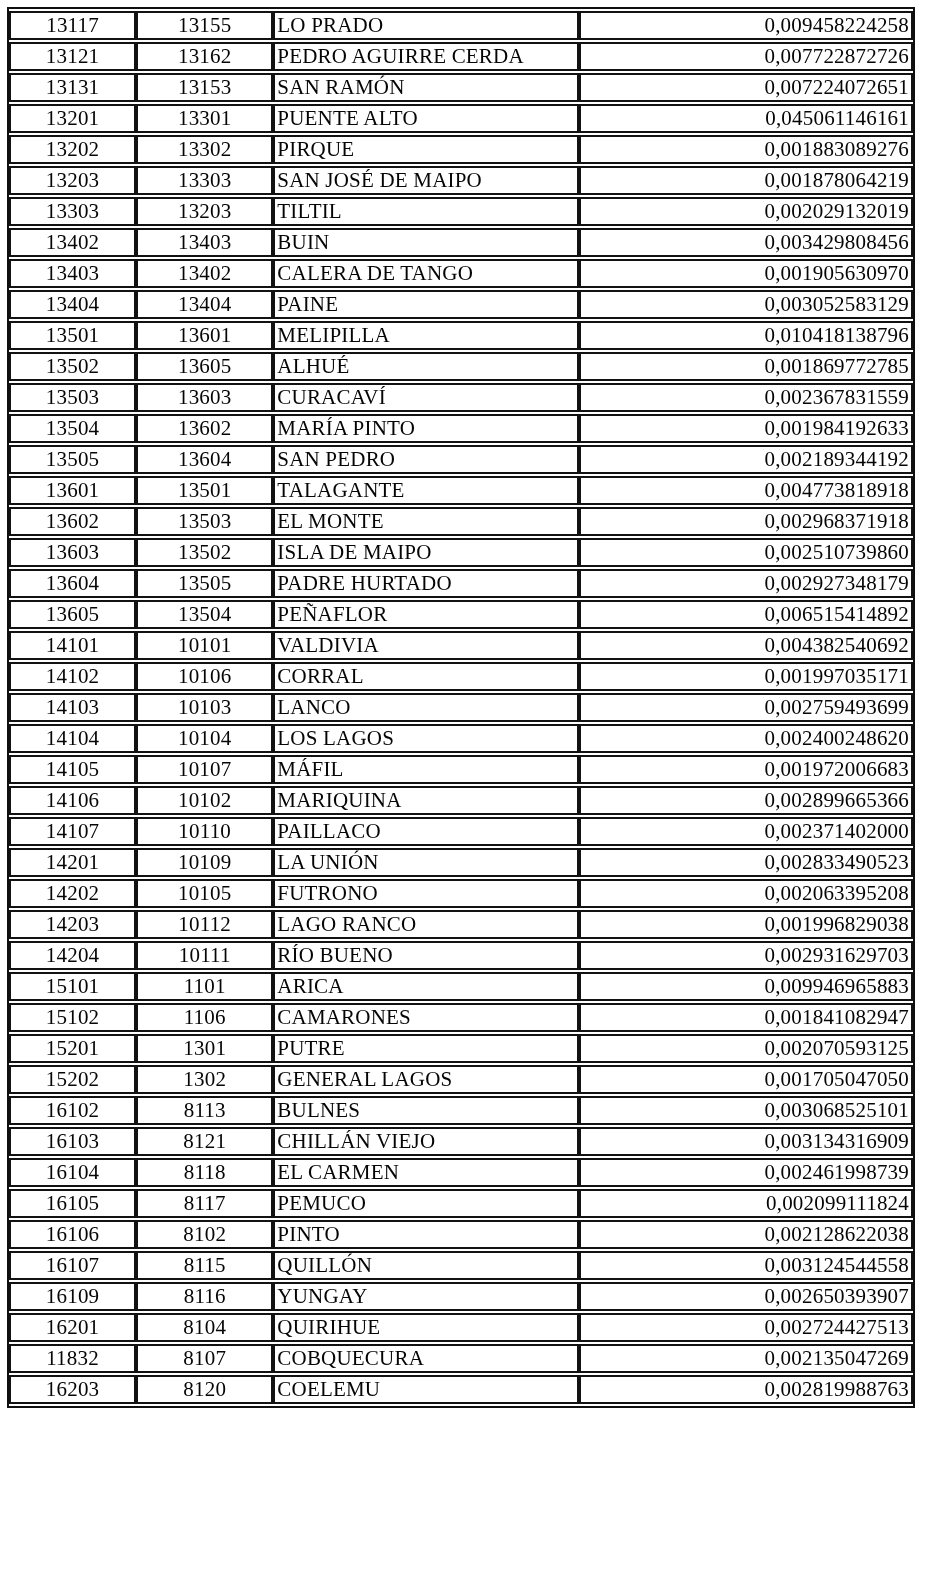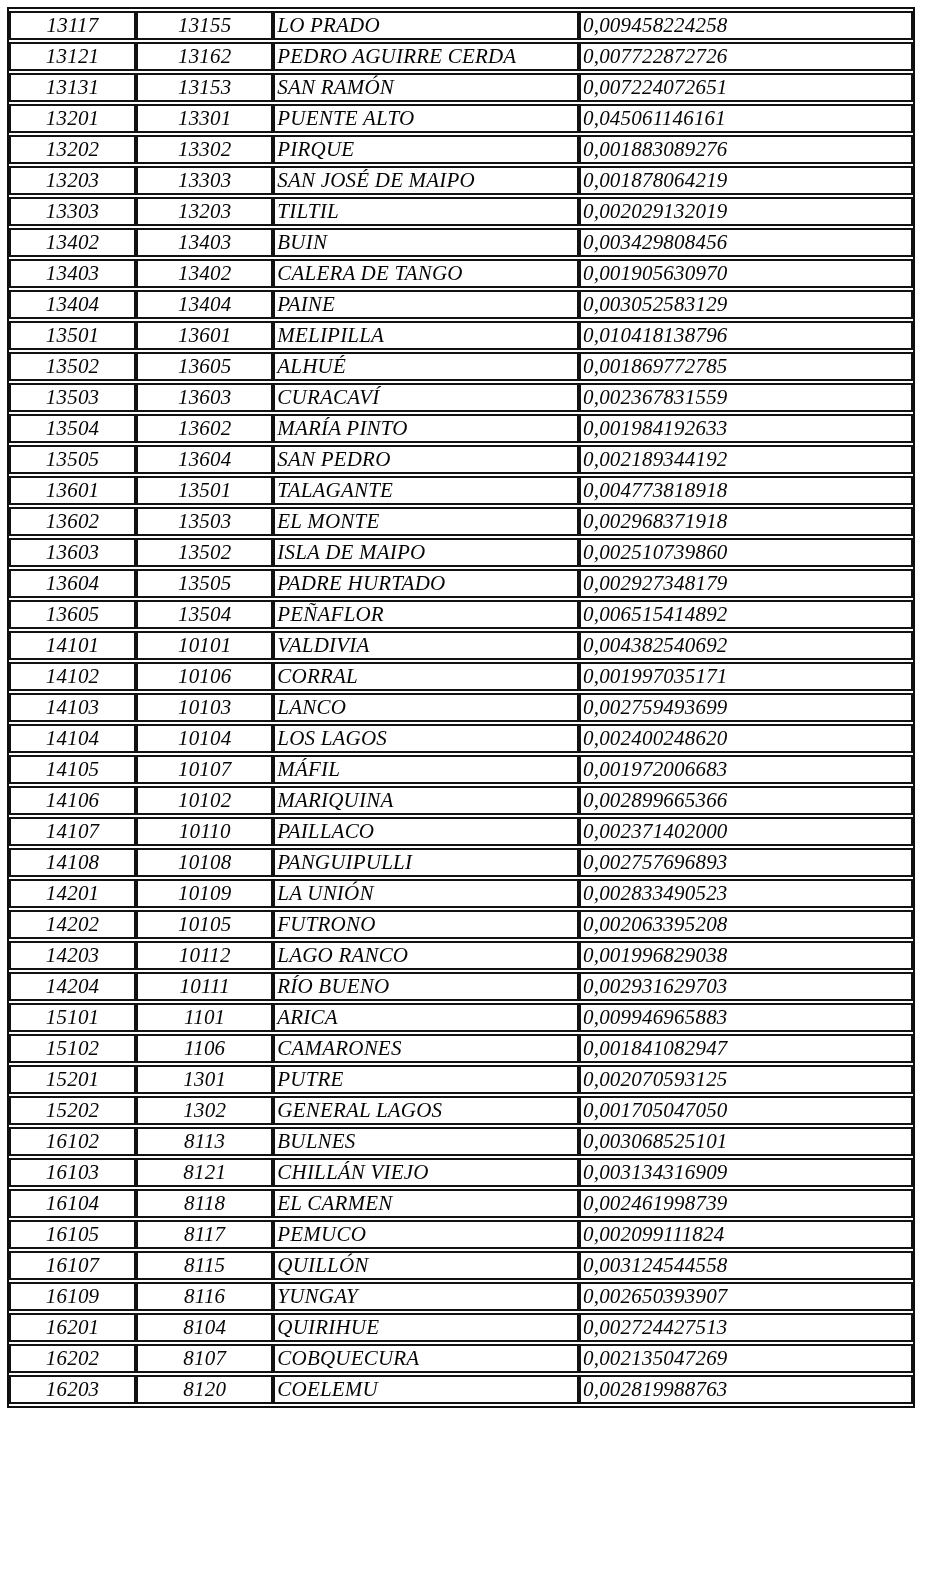--- a/index.html
+++ b/index.html
@@ -9,21 +9,20 @@
     width: 926px;
   }
   .page {
     width: 926px;
     height: 1596px;
     background: #ffffff;
     box-sizing: border-box;
     padding: 7px 12px 0 7px;
     overflow: hidden;
     font-family: "Liberation Serif", "DejaVu Serif", serif;
-    font-style: italic;
   }
   table.data-table {
     border-collapse: separate;
     border-spacing: 0 2px;
     table-layout: fixed;
     width: 908px;
     border: 2px solid #0f0f0f;
     background: #ffffff;
     margin: 0;
   }
@@ -35,21 +34,21 @@
     font-size: 21px;
     color: #050505;
     white-space: nowrap;
     overflow: hidden;
     background: #ffffff;
     letter-spacing: 0.2px;
   }
   td.c0 { text-align: center; }
   td.c1 { text-align: center; }
   td.c2 { text-align: left; padding-left: 5px; }
-  td.c3 { text-align: left; }
+  td.c3 { text-align: right; }
   col.w0 { width: 126px; }
   col.w1 { width: 136px; }
   col.w2 { width: 303px; }
   col.w3 { width: 331px; }
 </style>
 </head>
 <body>
 
 <div class="page">
   <table class="data-table">
@@ -216,26 +215,20 @@
           <td class="c2">MARIQUINA</td>
           <td class="c3">0,002899665366</td>
         </tr>
         <tr>
           <td class="c0">14107</td>
           <td class="c1">10110</td>
           <td class="c2">PAILLACO</td>
           <td class="c3">0,002371402000</td>
         </tr>
         <tr>
-          <td class="c0">14108</td>
-          <td class="c1">10108</td>
-          <td class="c2">PANGUIPULLI</td>
-          <td class="c3">0,002757696893</td>
-        </tr>
-        <tr>
           <td class="c0">14201</td>
           <td class="c1">10109</td>
           <td class="c2">LA UNIÓN</td>
           <td class="c3">0,002833490523</td>
         </tr>
         <tr>
           <td class="c0">14202</td>
           <td class="c1">10105</td>
           <td class="c2">FUTRONO</td>
           <td class="c3">0,002063395208</td>
@@ -294,39 +287,45 @@
           <td class="c2">EL CARMEN</td>
           <td class="c3">0,002461998739</td>
         </tr>
         <tr>
           <td class="c0">16105</td>
           <td class="c1">8117</td>
           <td class="c2">PEMUCO</td>
           <td class="c3">0,002099111824</td>
         </tr>
         <tr>
+          <td class="c0">16106</td>
+          <td class="c1">8102</td>
+          <td class="c2">PINTO</td>
+          <td class="c3">0,002128622038</td>
+        </tr>
+        <tr>
           <td class="c0">16107</td>
           <td class="c1">8115</td>
           <td class="c2">QUILLÓN</td>
           <td class="c3">0,003124544558</td>
         </tr>
         <tr>
           <td class="c0">16109</td>
           <td class="c1">8116</td>
           <td class="c2">YUNGAY</td>
           <td class="c3">0,002650393907</td>
         </tr>
         <tr>
           <td class="c0">16201</td>
           <td class="c1">8104</td>
           <td class="c2">QUIRIHUE</td>
           <td class="c3">0,002724427513</td>
         </tr>
         <tr>
-          <td class="c0">16202</td>
+          <td class="c0">11832</td>
           <td class="c1">8107</td>
           <td class="c2">COBQUECURA</td>
           <td class="c3">0,002135047269</td>
         </tr>
         <tr>
           <td class="c0">16203</td>
           <td class="c1">8120</td>
           <td class="c2">COELEMU</td>
           <td class="c3">0,002819988763</td>
         </tr>

